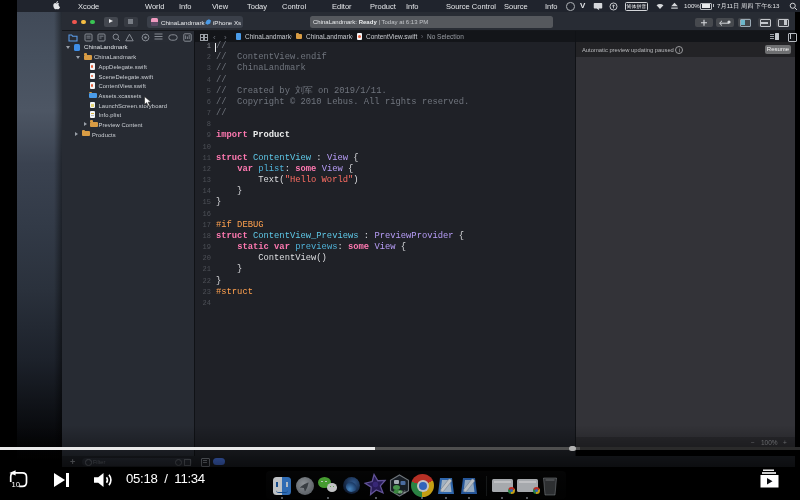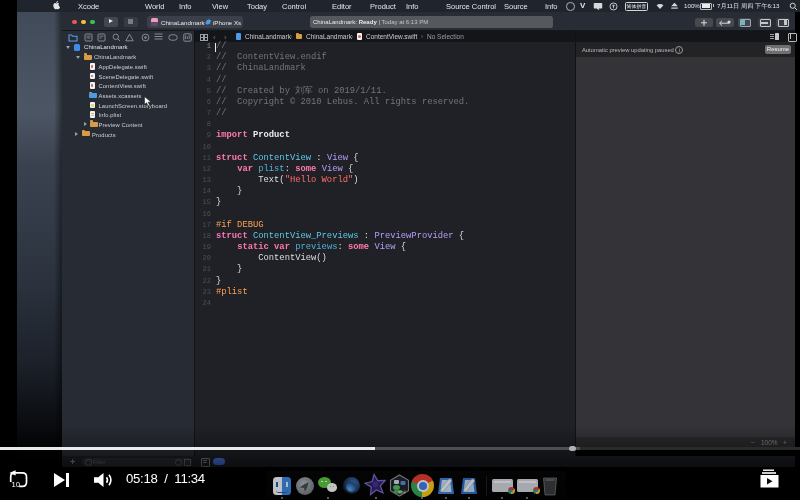--- a/index.html
+++ b/index.html
@@ -322,21 +322,21 @@
         Text(<span class="st">"Hello World"</span>)
     }
 }
 
 <span class="pp">#if DEBUG</span>
 <span class="kw">struct</span> <span class="td">ContentView_Previews</span> : <span class="tu">PreviewProvider</span> {
     <span class="kw">static</span> <span class="kw">var</span> <span class="pd">previews</span>: <span class="kw">some</span> <span class="tu">View</span> {
         ContentView()
     }
 }
-<span class="pp">#plist</span>
+<span class="pp">#struct</span>
 </div>
 
 <div id="prevband" class="abs">
   <span class="abs" style="left:6px;top:4.5px;font-size:5.8px;">Automatic preview updating paused</span>
   <span class="abs" style="left:99px;top:3.8px;width:6.4px;height:6.4px;border:0.8px solid #9a9b9e;border-radius:50%;text-align:center;font-size:5px;line-height:6.4px;">i</span>
   <span class="abs" style="left:189px;top:3px;width:26px;height:9px;background:#6e6f71;border-radius:2px;color:#f2f2f3;text-align:center;line-height:9px;font-size:6px;">Resume</span>
 </div>
 <div id="prevcanvas" class="abs"></div>
 <div id="prevbar" class="abs">
   <span class="abs" style="left:175px;top:2px;">−</span>

